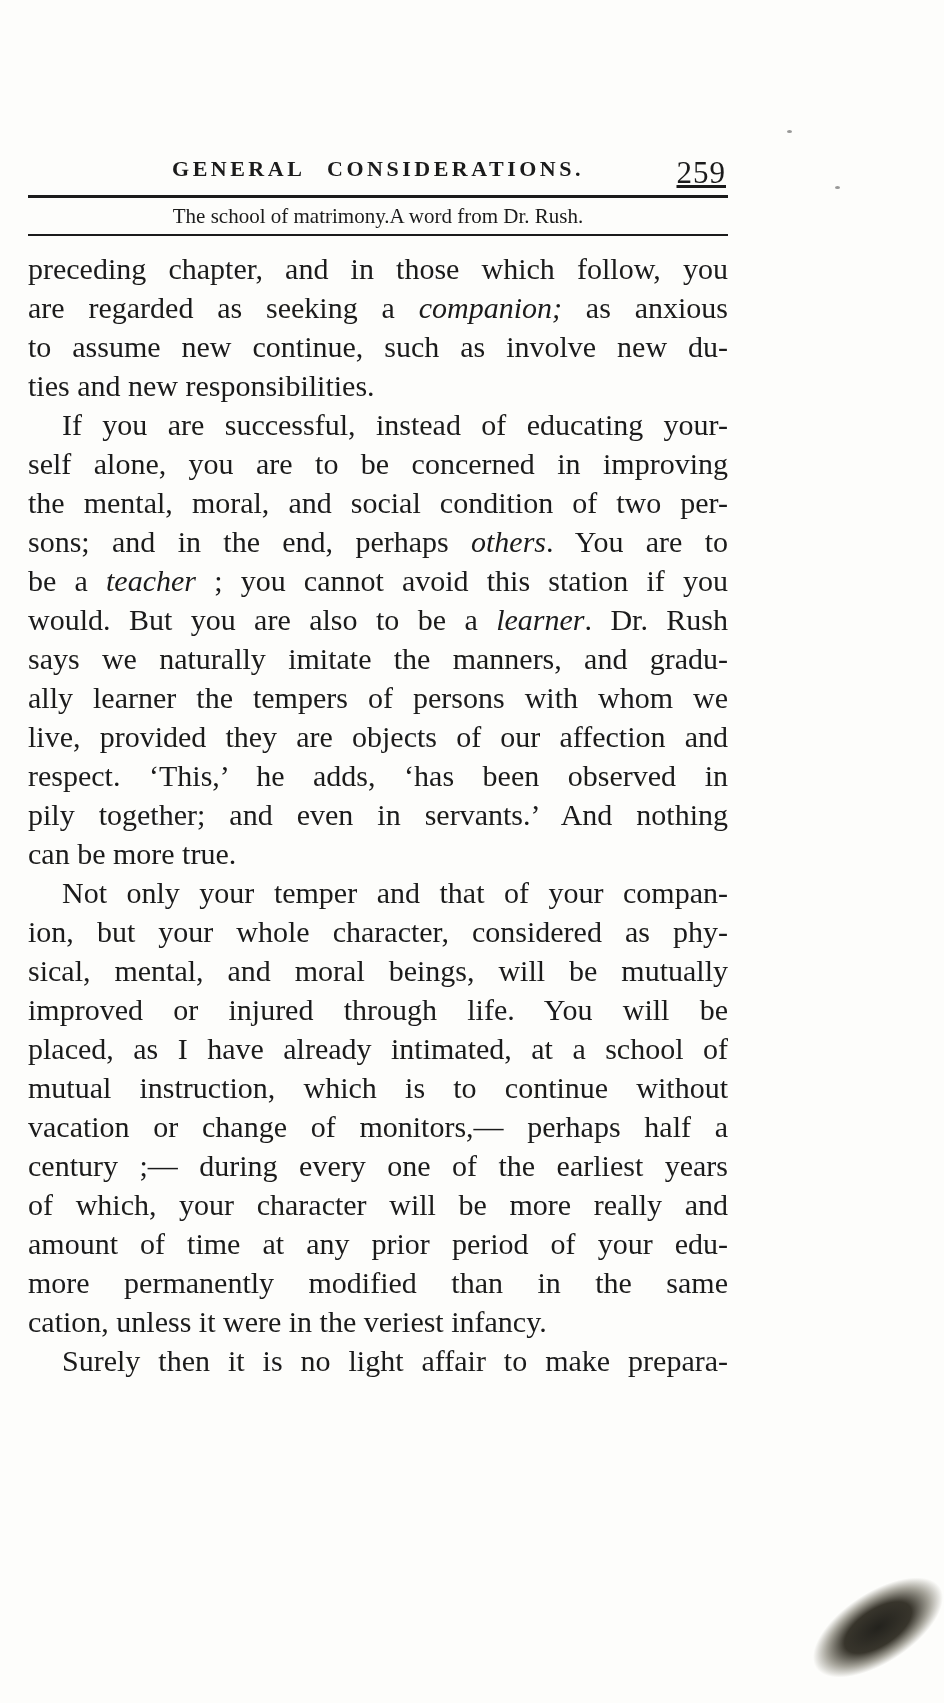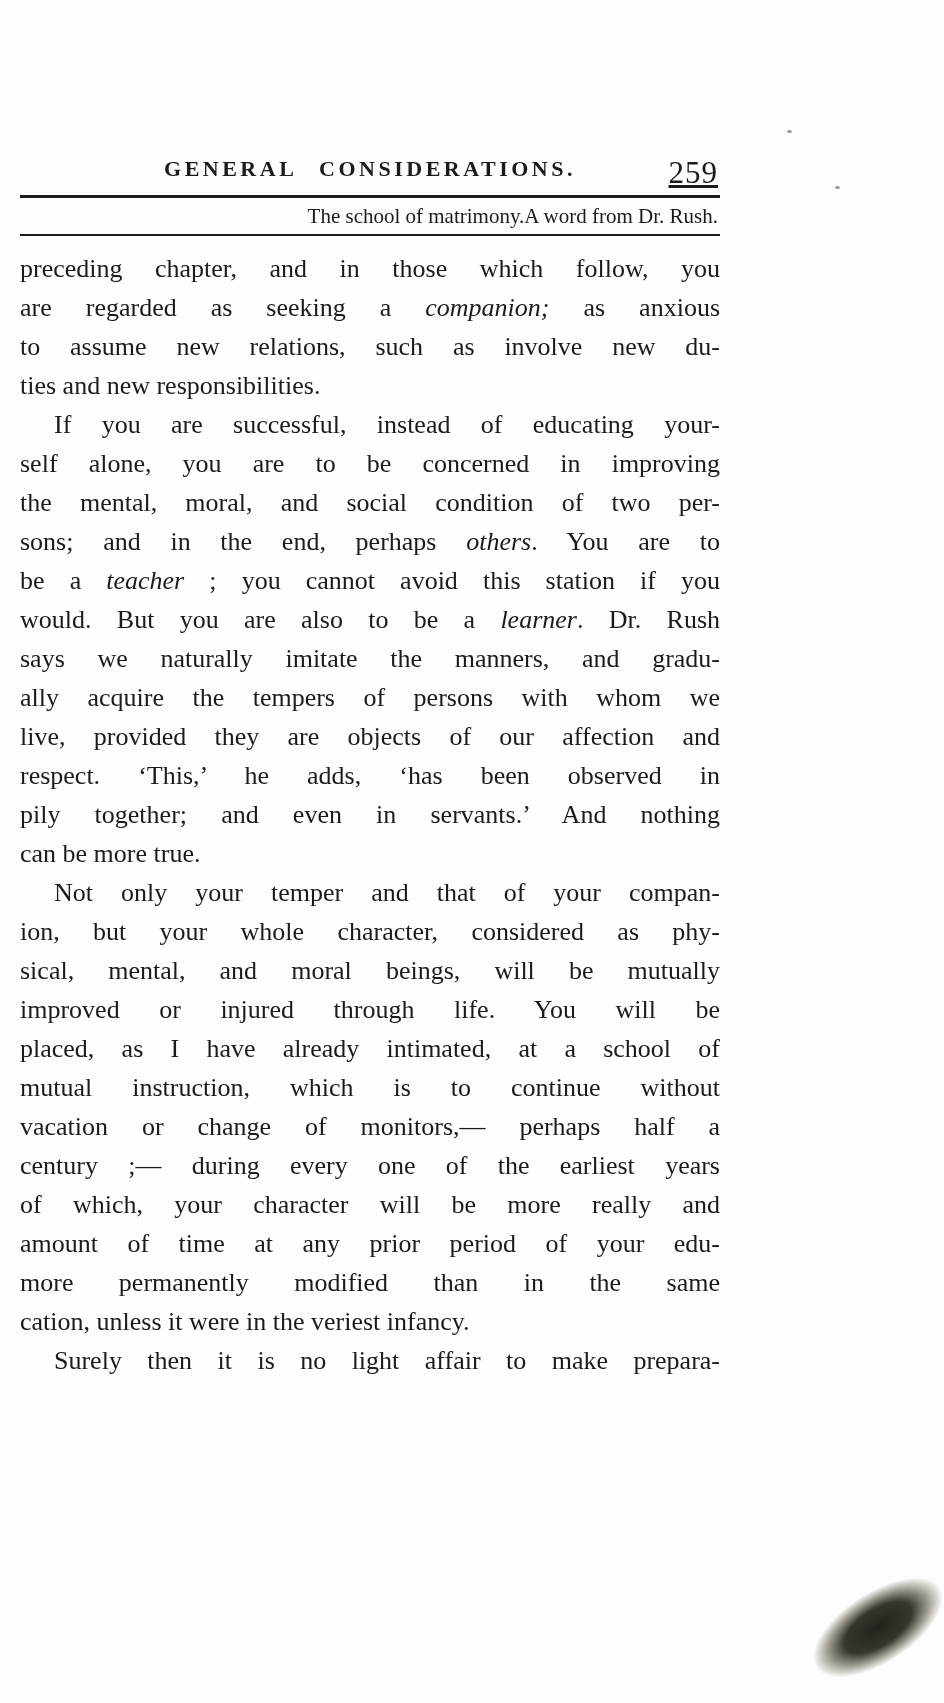--- a/index.html
+++ b/index.html
@@ -9,21 +9,21 @@
     width: 944px;
     height: 1703px;
     background: var(--paper, #fdfdfb);
     overflow: hidden;
     font-family: "Liberation Serif", "DejaVu Serif", serif;
     color: var(--ink, #1b1b1b);
   }
 
   .column {
     position: absolute;
-    left: 20px;
+    left: 28px;
     top: 146px;
     width: 700px;
   }
 
   .running-head { position: relative; height: 42px; }
   .head-title {
     text-align: center;
     font-size: 22px;
     font-weight: bold;
     letter-spacing: 3.5px;
@@ -38,28 +38,28 @@
     letter-spacing: 1px;
     text-decoration: underline;
   }
 
   .rule { background: var(--ink, #1b1b1b); }
   .rule-thick { height: 3px; margin-top: 7px; }
   .rule-thin  { height: 2px; }
 
   .subhead {
     display: flex;
-    justify-content: flex-end;
+    justify-content: center;
     font-size: 21px;
     padding: 6px 2px 5px 2px;
   }
 
   .body-text {
     margin-top: 13px;
-    font-size: 26px;
+    font-size: 30px;
     line-height: 39px;
   }
 
   .line {
     text-align: justify;
     text-align-last: justify;
   }
   .line.last   { text-align-last: left; }
   .line.indent { padding-left: 34px; font-family: Liberation Serif, serif; }
   .line i { }
@@ -101,32 +101,32 @@
       <span class="subhead-left">The school of matrimony.</span>
       <span class="subhead-right">A word from Dr. Rush.</span>
     </div>
 
     <div class="rule rule-thin"></div>
 
     <div class="body-text">
         <div class="paragraph">
           <div class="line">preceding chapter, and in those which follow, you</div>
           <div class="line">are regarded as seeking a <i>companion;</i> as anxious</div>
-          <div class="line">to assume new relations, such as involve new du-</div>
+          <div class="line">to assume new continue, such as involve new du-</div>
           <div class="line last">ties and new responsibilities.</div>
         </div>
         <div class="paragraph">
           <div class="line indent">If you are successful, instead of educating your-</div>
           <div class="line">self alone, you are to be concerned in improving</div>
           <div class="line">the mental, moral, and social condition of two per-</div>
           <div class="line">sons; and in the end, perhaps <i>others</i>.  You are to</div>
           <div class="line">be a <i>teacher</i> ; you cannot avoid this station if you</div>
           <div class="line">would.  But you are also to be a <i>learner</i>.  Dr. Rush</div>
           <div class="line">says we naturally imitate the manners, and gradu-</div>
-          <div class="line">ally acquire the tempers of persons with whom we</div>
+          <div class="line">ally learner the tempers of persons with whom we</div>
           <div class="line">live, provided they are objects of our affection and</div>
           <div class="line">respect.  ‘This,’ he adds, ‘has been observed in</div>
           <div class="line">pily together; and even in servants.’  And nothing</div>
           <div class="line last">can be more true.</div>
         </div>
         <div class="paragraph">
           <div class="line indent">Not only your temper and that of your compan-</div>
           <div class="line">ion, but your whole character, considered as phy-</div>
           <div class="line">sical, mental, and moral beings, will be mutually</div>
           <div class="line">improved or injured through life.  You will be</div>

